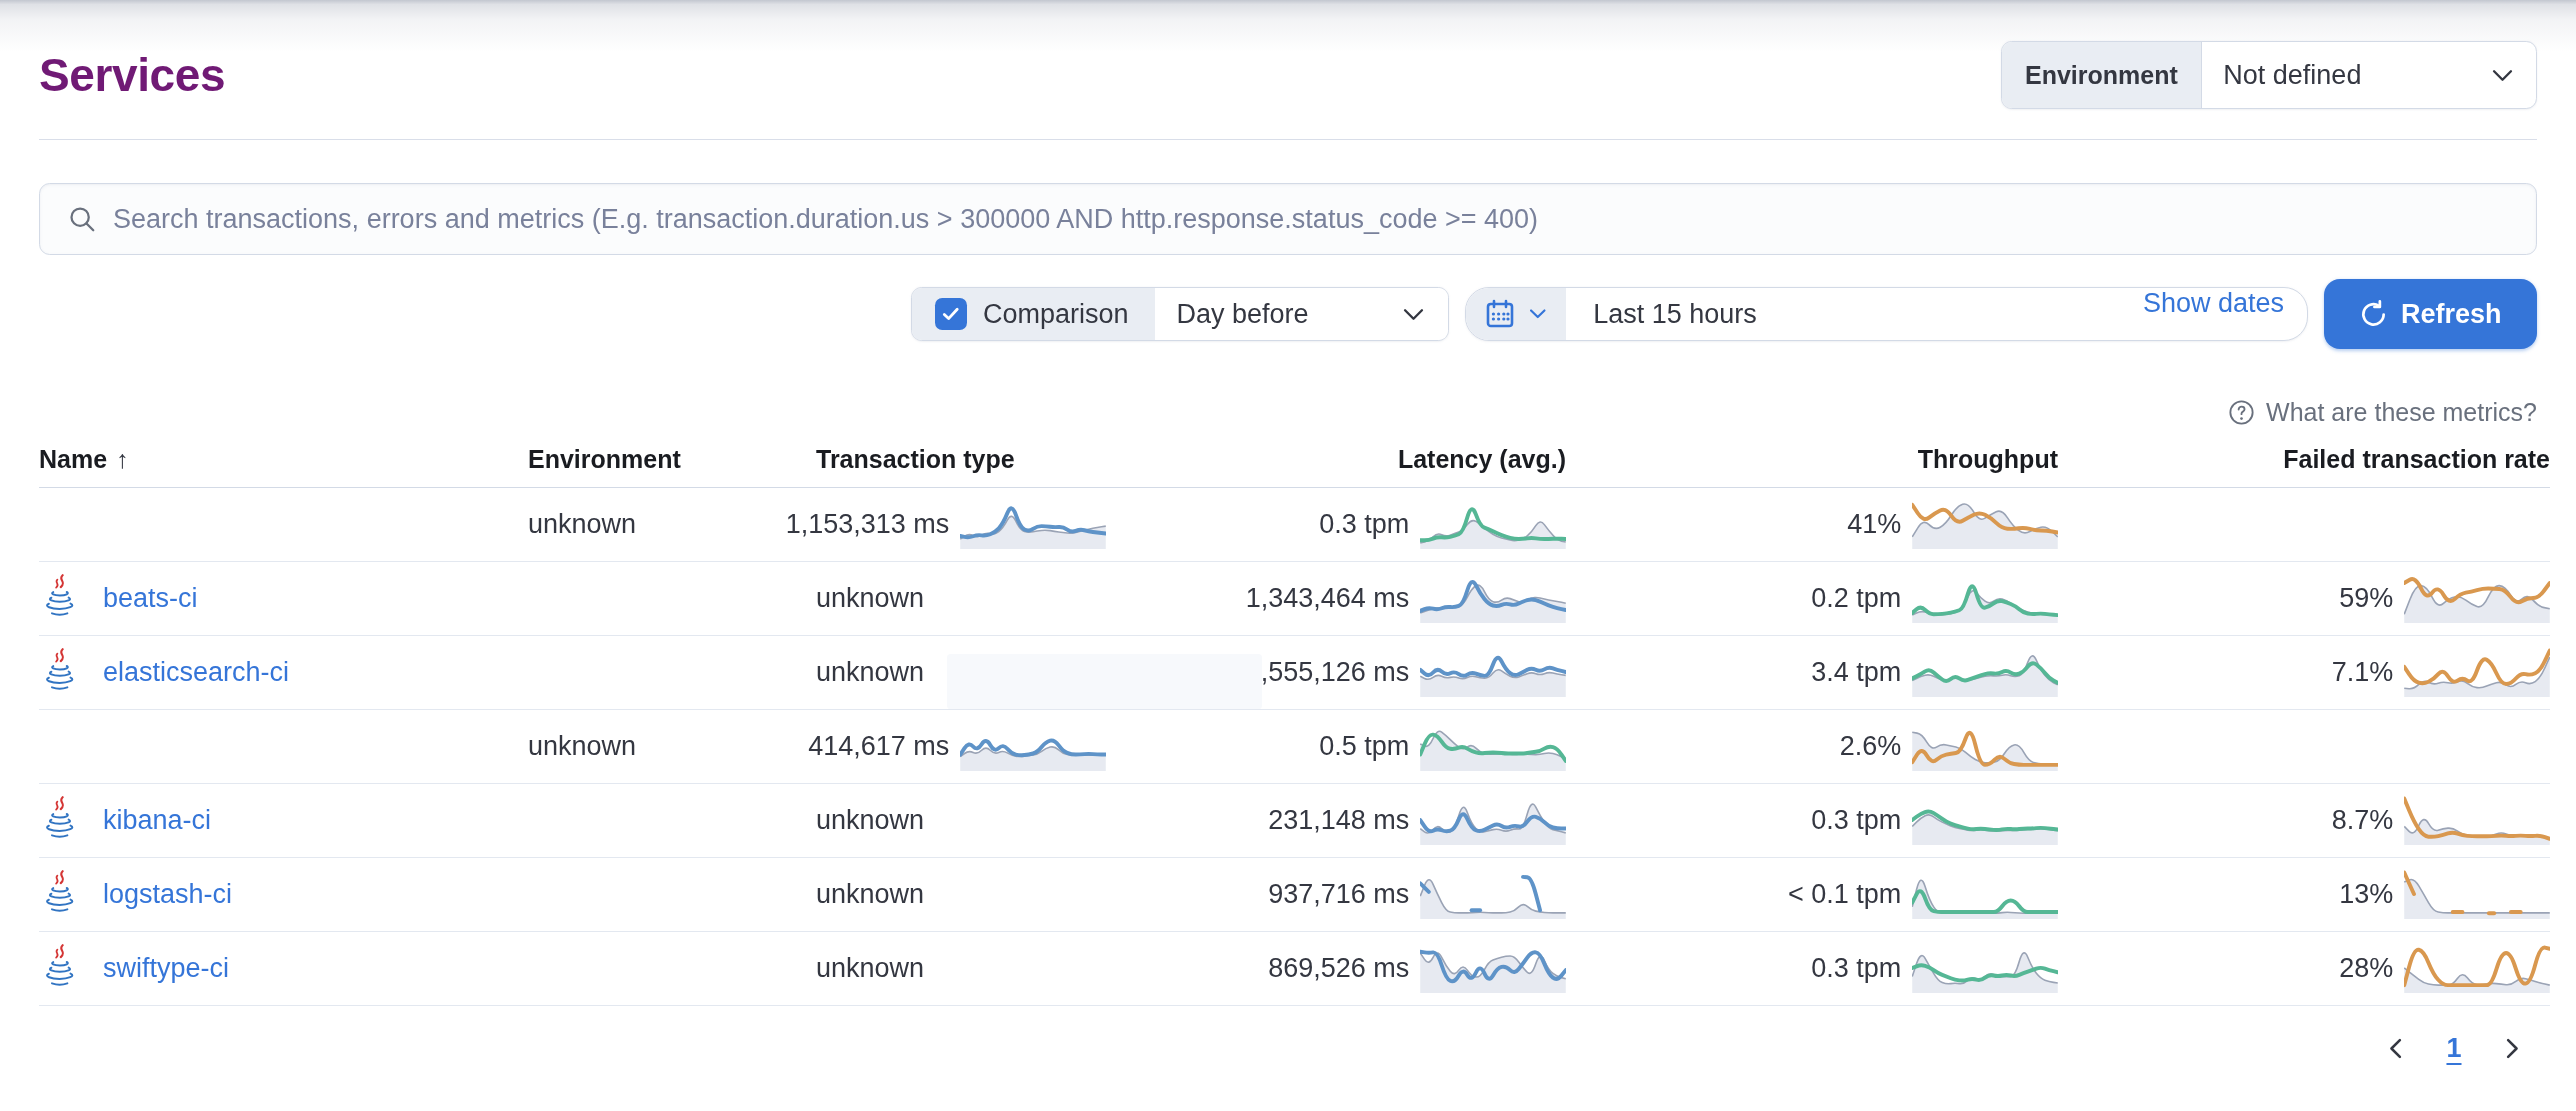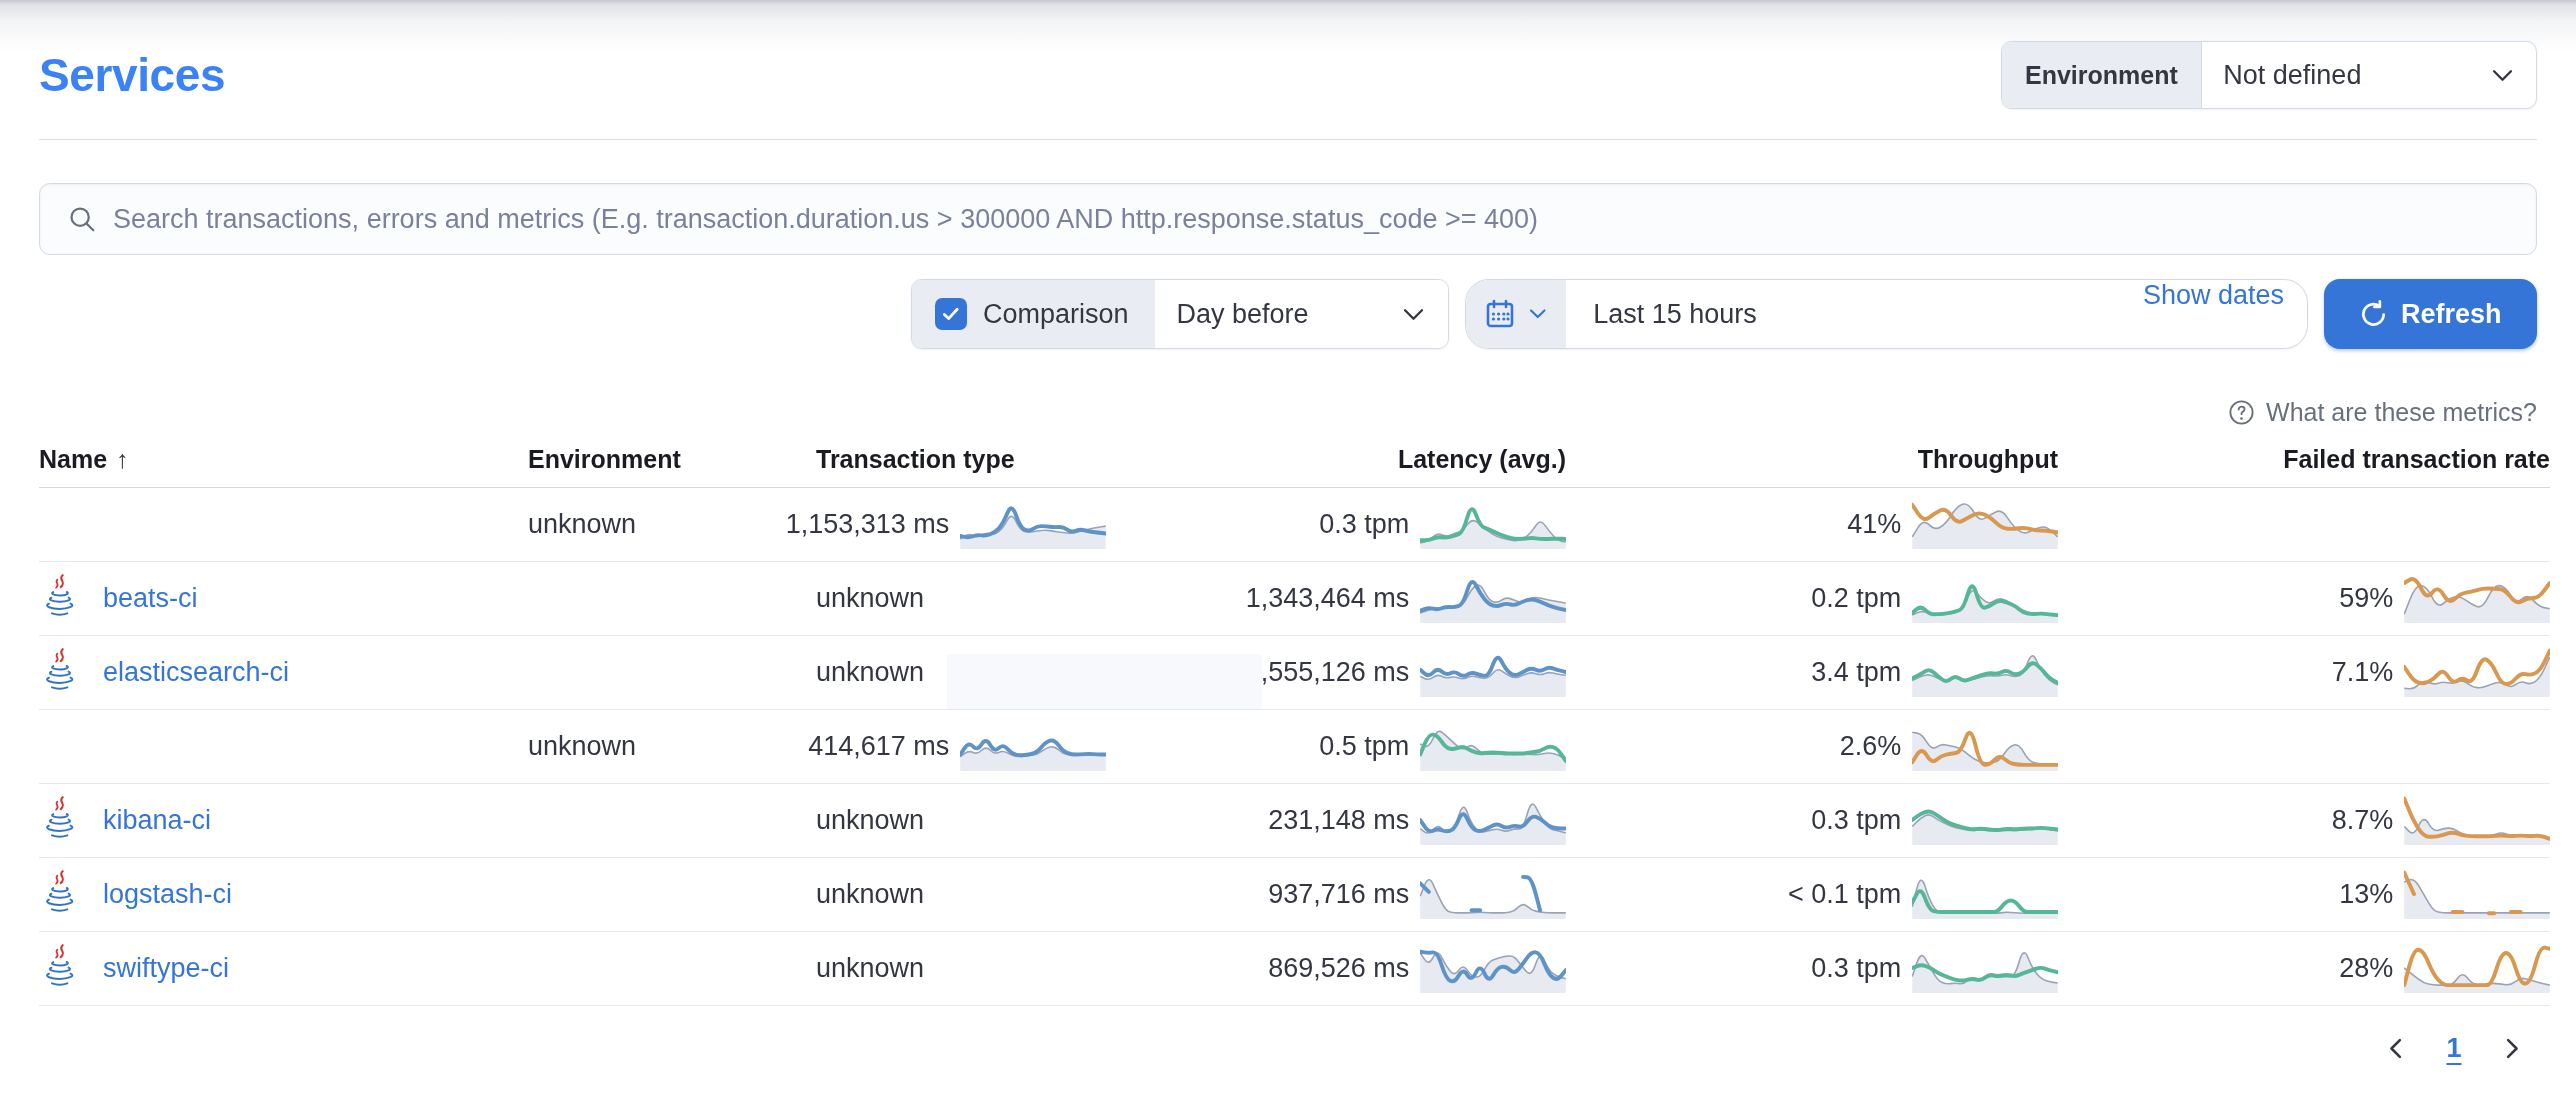--- a/index.html
+++ b/index.html
@@ -5,21 +5,21 @@
   * { margin:0; padding:0; box-sizing:border-box; }
   html,body { width:2576px; height:1112px; background:#fff; overflow:hidden;
     font-family:"Liberation Sans","DejaVu Sans",sans-serif; color:#343741; }
   .top-shadow { position:absolute; top:0; left:0; width:100%; height:54px; pointer-events:none;
     background:linear-gradient(to bottom, rgba(96,106,130,0.38) 0px, rgba(96,106,130,0.20) 4.5px,
       rgba(96,106,130,0.08) 19.7px, rgba(96,106,130,0) 52px); }
   .page { position:relative; padding:0 39px; }
 
   
   .page-header { display:flex; justify-content:space-between; align-items:center; padding-top:41px; }
-  h1.title { font-size:46px; font-weight:800; letter-spacing:-0.4px; color:#3b82f6; }
+  h1.title { font-size:46px; font-weight:800; letter-spacing:-0.4px; color:#701a75; }
   .env-control { display:flex; align-items:stretch; height:68px; width:536px; border:0.9px solid #d3dae6;
     border-radius:10.7px; overflow:hidden; background:#fff; cursor:pointer; box-shadow:0 0.9px 1.8px rgba(152,162,179,0.15); }
   .env-control .prepend { background:#e9edf3; display:flex; align-items:center; padding:0 23px;
     font-size:25px; font-weight:600; color:#343741; border-right:0.9px solid #d3dae6; }
   .env-control .value { flex:1; display:flex; align-items:center; padding:0 21.5px; font-size:27px; }
   .chev { width:27px; height:27px; flex:none; }
   .env-control .chev { align-self:center; margin-right:19.7px; }
 
   hr.rule { border:none; border-top:1.8px solid #d9dee9; margin-top:30px; }
 
@@ -27,21 +27,21 @@
   .search-bar { margin-top:43px; height:72px; border:0.9px solid #d3dae6; border-radius:10.7px;
     background:#fbfcfd; display:flex; align-items:center; padding:0 27px;
     box-shadow:inset 0 0.9px 2.7px rgba(152,162,179,0.15); }
   .search-bar svg { flex:none; }
   .search-bar input { flex:1; border:none; outline:none; background:transparent; margin-left:16px;
     font-size:27px; font-family:inherit; color:#343741; }
   .search-bar input::placeholder { color:#79819b; opacity:1; }
 
   
   .controls-row { margin-top:24px; display:flex; justify-content:flex-end; align-items:center; gap:16px; }
-  .ctl-group { display:flex; align-items:stretch; height:70px; border:0.9px solid #d3dae6; border-radius:10.7px;
+  .ctl-group { display:flex; align-items:stretch; height:54px; border:0.9px solid #d3dae6; border-radius:10.7px;
     overflow:hidden; background:#fff; box-shadow:0 0.9px 1.8px rgba(152,162,179,0.15); }
   .seg { display:flex; align-items:center; }
   .seg.lavender { background:#e9edf3; }
   .comparison-group { width:538px; }
   .comparison-group .seg.lavender { padding:0 23px; gap:16px; flex:none; width:243px; }
   .checkbox { width:32px; height:32px; border-radius:7.2px; background:#3575d8; display:flex;
     align-items:center; justify-content:center; cursor:pointer; }
   .lbl { font-size:27px; color:#343741; }
   .select-seg { flex:1; padding:0 21.5px; justify-content:space-between; cursor:pointer; background:#fff; }
   .datepicker-group { width:843px;border-radius:24px; }

